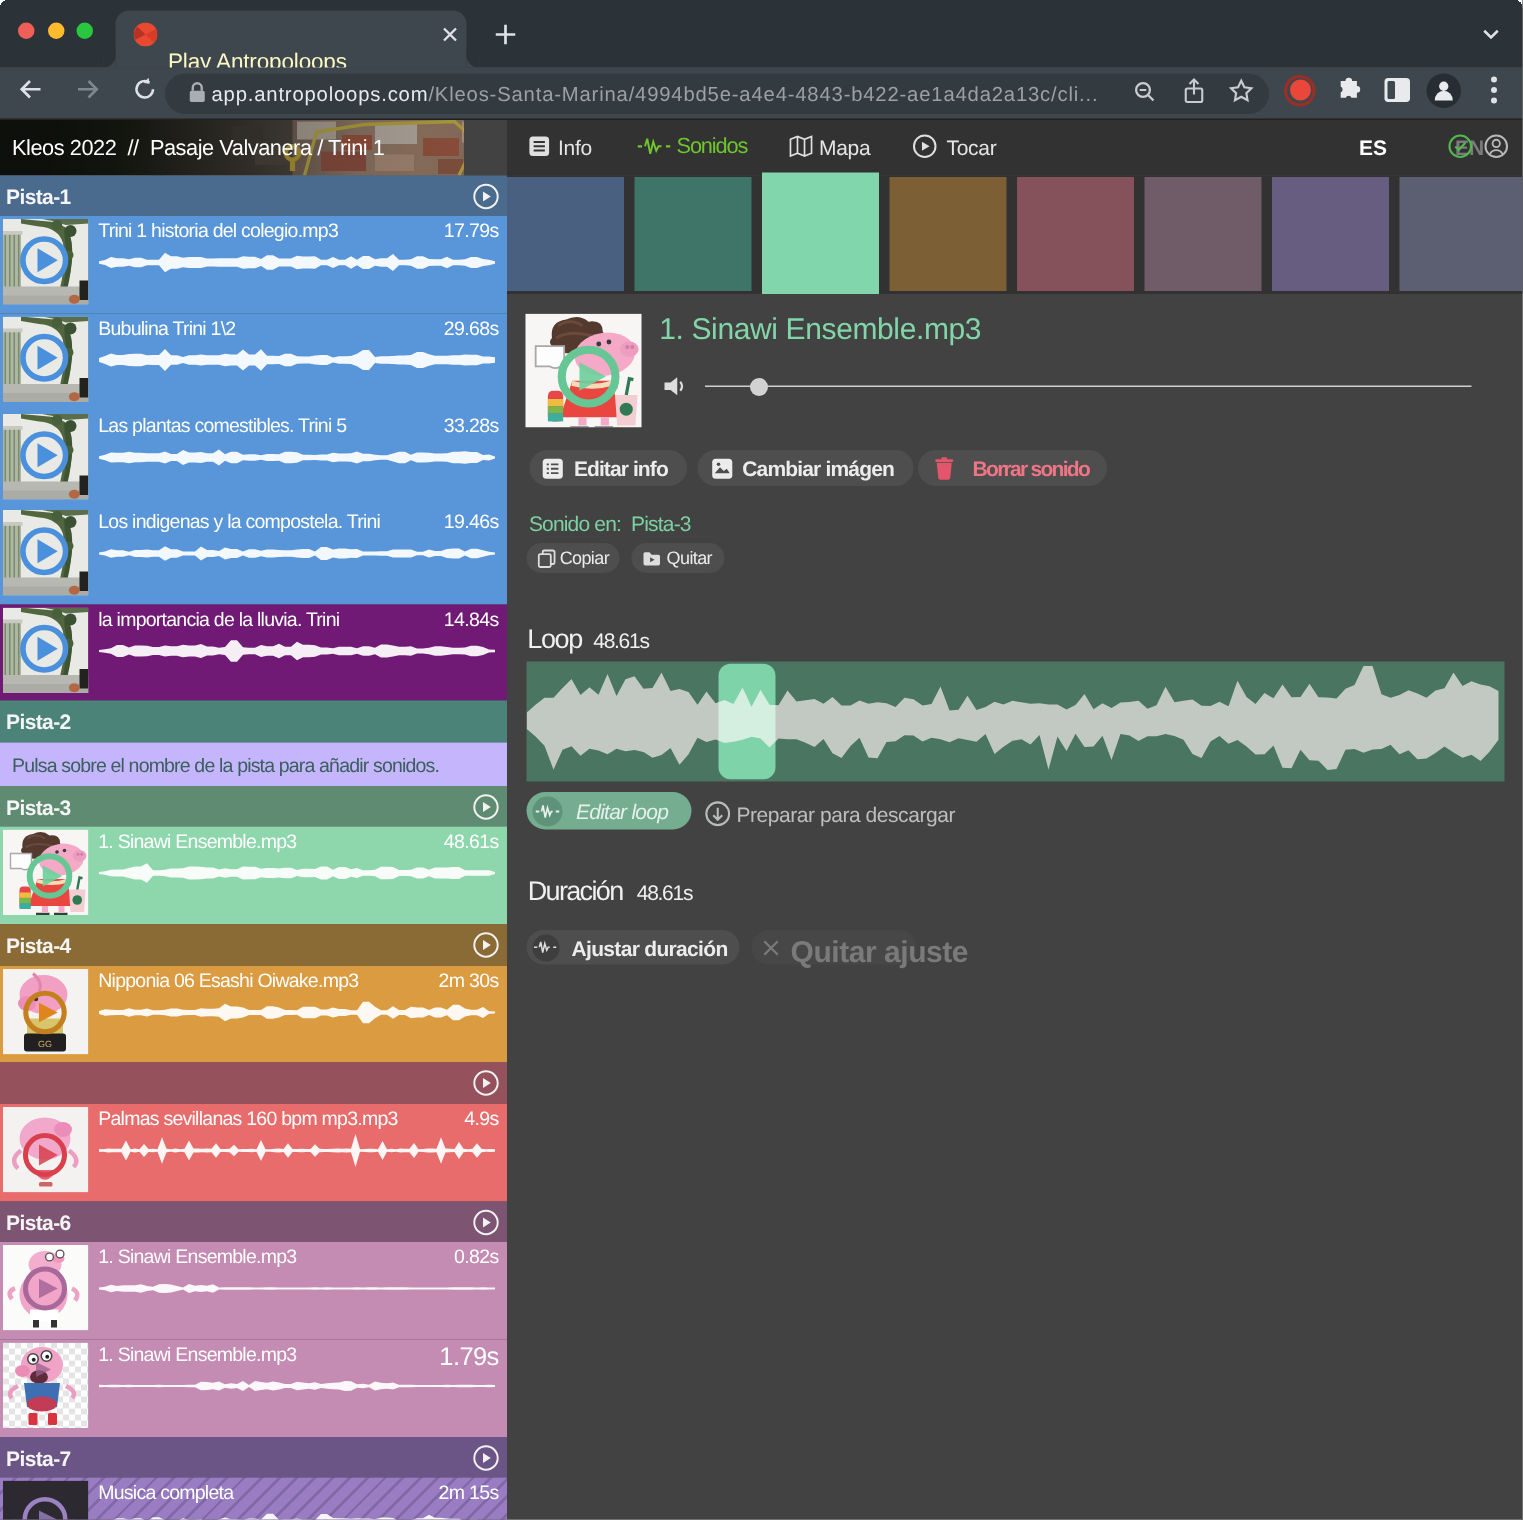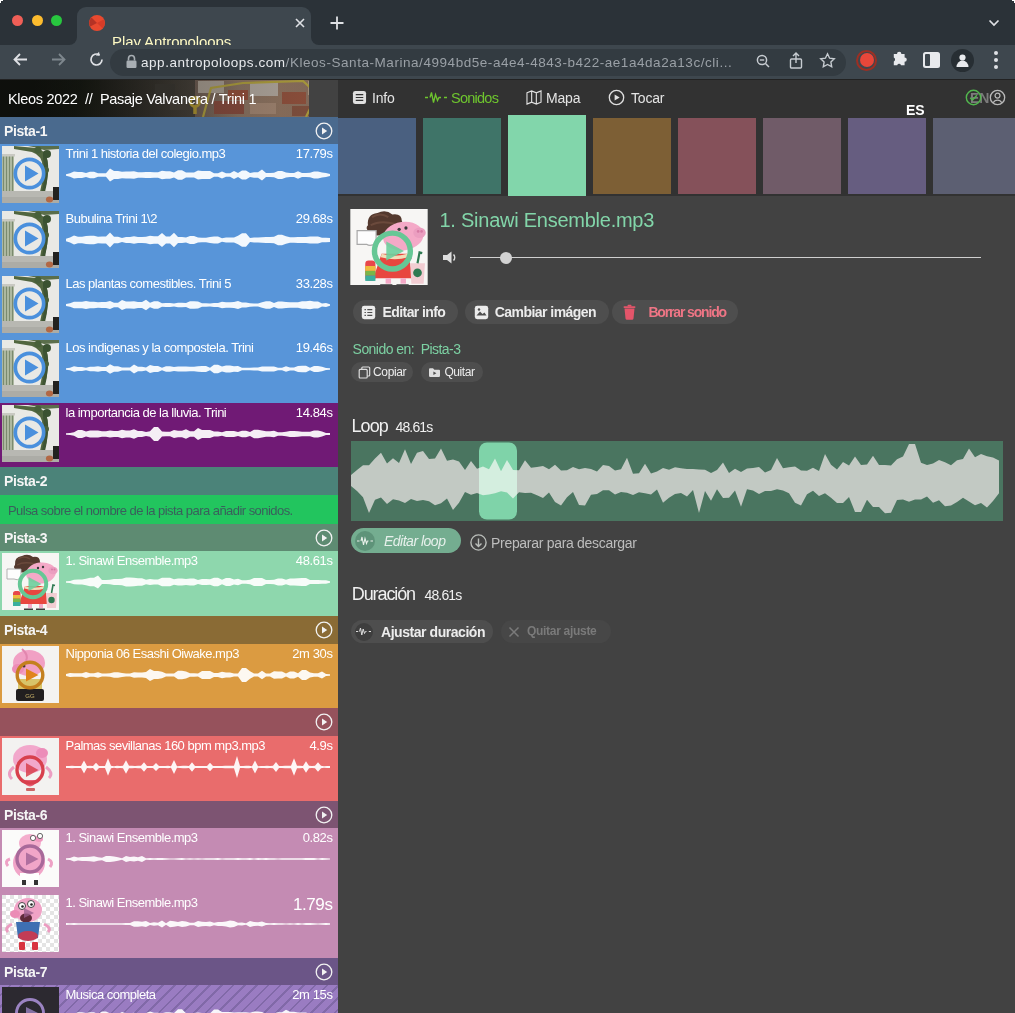--- a/index.html
+++ b/index.html
@@ -120,21 +120,21 @@
 <div class="abs" style="left:451px;top:89.5px;font-size:14.5px;letter-spacing:-0.75px;color:#6ec52e;">Sonidos</div>
 <svg class="abs" style="left:526px;top:90px" width="16" height="15" viewBox="0 0 17 16">
 <path d="M1 3 L6 1 L11 3 L16 1 V13 L11 15 L6 13 L1 15 Z M6 1 V13 M11 3 V15" stroke="#e0e0e0" stroke-width="1.2" fill="none"></path>
   </svg>
 <div class="abs" style="left:546px;top:90px;font-size:14px;letter-spacing:-0.2px;color:#e4e4e4;">Mapa</div>
 <svg class="abs" style="left:608px;top:89px" width="17" height="17" viewBox="0 0 18 18">
 <circle cx="9" cy="9" r="7.6" stroke="#e0e0e0" stroke-width="1.4" fill="none"></circle>
 <path d="M7 5.8 L12.4 9 L7 12.2 Z" fill="#e0e0e0"></path>
   </svg>
 <div class="abs" style="left:631px;top:90px;font-size:14px;letter-spacing:-0.2px;color:#e4e4e4;">Tocar</div>
-<div class="abs" style="left:906px;top:90px;font-size:14px;color:#fff;font-weight:bold;margin-top:12px;">ES</div>
+<div class="abs" style="left:906px;top:90px;font-size:14px;color:#fff;font-weight:bold;">ES</div>
 <div class="abs" style="left:970px;top:90px;font-size:14px;color:#7b7b7b;font-weight:bold;">EN</div>
 <svg class="abs" style="left:965px;top:89px" width="17" height="17" viewBox="0 0 18 18">
 <circle cx="9" cy="9" r="7.6" stroke="#52b74e" stroke-width="1.5" fill="none"></circle>
 <path d="M5.5 9.2 L8 11.6 L12.6 6.6" stroke="#52b74e" stroke-width="1.6" fill="none"></path>
   </svg>
 <svg class="abs" style="left:989px;top:89px" width="17" height="17" viewBox="0 0 18 18">
 <circle cx="9" cy="9" r="7.6" stroke="#b9b9b9" stroke-width="1.4" fill="none"></circle>
 <circle cx="9" cy="7" r="2.6" fill="none" stroke="#b9b9b9" stroke-width="1.3"></circle>
 <path d="M4.5 14.5 a5 5 0 0 1 9 0" stroke="#b9b9b9" stroke-width="1.3" fill="none"></path>
   </svg>
@@ -244,21 +244,21 @@
 <div class="abs" style="left:354.5px;top:622.5px;width:18px;height:18px;border-radius:50%;background:#3e3e3e;"></div>
 <svg class="abs" style="left:356px;top:626px" width="15" height="11" viewBox="0 0 15 11">
 <path d="M0 5.5 h2.2 M12.8 5.5 h2.2" stroke="#ddd" stroke-width="1.1"></path>
 <path d="M3.5 5.5 l1 -3.5 l1.3 7 l1.4 -6 l1.3 4.5 l1 -2 l1 0" stroke="#ddd" stroke-width="1" fill="none"></path>
   </svg>
 <div class="abs" style="left:381px;top:624px;font-size:14px;letter-spacing:-0.45px;color:#ececec;font-weight:bold;">Ajustar duración</div>
 <div class="abs" style="left:501.3px;top:620px;width:110px;height:23px;border-radius:12px;background:#474747;"></div>
 <svg class="abs" style="left:508px;top:625.5px" width="12" height="12" viewBox="0 0 12 12">
 <path d="M1.5 1.5 L10.5 10.5 M10.5 1.5 L1.5 10.5" stroke="#7a7a7a" stroke-width="1.5"></path>
   </svg>
-<div class="abs" style="left:527px;top:624px;font-size:12px;letter-spacing:-0.3px;color:#7a7a7a;font-weight:bold;">Quitar ajuste</div>
+<div class="abs" style="left:527px;top:624px;font-size:20px;letter-spacing:-0.3px;color:#7a7a7a;font-weight:bold;">Quitar ajuste</div>
 
 <div style="position:absolute;left:0;top:117.0px;width:338px;height:27.0px;background:#4a6a8e;">
     <div style="position:absolute;left:4px;top:50%;transform:translateY(-50%);font-size:14px;letter-spacing:-0.4px;font-weight:bold;color:#f5f5f5;">Pista-1</div>
     <svg style="position:absolute;right:5px;top:50%;margin-top:-9px" width="18" height="18" viewBox="0 0 18 18">
       <circle cx="9" cy="9" r="7.8" fill="none" stroke="#f2f2f2" stroke-width="1.3"></circle>
       <path d="M7 5.6 L12.2 9 L7 12.4 Z" fill="#f2f2f2"></path>
     </svg>
   </div>
 <div style="position:absolute;left:0;top:144.0px;width:338px;height:65.0px;background:#5895d9;">
     <div style="position:absolute;left:2px;top:2px;width:57px;height:57px;overflow:hidden;"><svg width="57" height="57" viewBox="0 0 57 57">
@@ -381,21 +381,21 @@
 </svg></div>
     <div style="position:absolute;left:65.5px;top:1.5px;font-size:13px;letter-spacing:-0.5px;color:#fff;white-space:nowrap;">la importancia de la lluvia. Trini</div>
     <div style="position:absolute;right:5.5px;top:1.5px;font-size:13px;letter-spacing:-0.4px;color:#fff;">14.84s</div>
     <svg style="position:absolute;left:66px;top:14.5px" width="266" height="32" viewBox="0 -16 266 32">
       <polygon points="0.0,-0.7 4.0,-1.1 8.0,-1.8 12.0,-4.0 16.0,-4.0 20.0,-2.4 24.0,-3.6 28.0,-3.6 32.0,-3.5 36.0,-2.7 40.0,-2.7 44.0,-3.6 48.0,-3.1 52.0,-3.1 56.0,-4.2 60.0,-3.6 64.0,-3.6 68.0,-4.7 72.0,-3.0 76.0,-3.0 80.0,-2.1 84.0,-2.7 88.0,-7.1 92.0,-7.1 96.0,-2.5 100.0,-2.2 104.0,-2.2 108.0,-4.0 112.0,-3.2 116.0,-3.2 120.0,-4.8 124.0,-2.8 128.0,-2.8 132.0,-6.1 136.0,-4.1 140.0,-4.1 144.0,-3.9 148.0,-2.4 152.0,-2.4 156.0,-1.8 160.0,-2.9 164.0,-2.9 168.0,-2.9 172.0,-1.9 176.0,-3.2 180.0,-3.2 184.0,-2.1 188.0,-4.3 192.0,-4.3 196.0,-3.6 200.0,-2.8 204.0,-2.8 208.0,-3.2 212.0,-1.7 216.0,-1.7 220.0,-2.2 224.0,-3.1 228.0,-3.1 232.0,-2.7 236.0,-2.2 240.0,-2.2 244.0,-2.3 248.0,-3.5 252.0,-3.5 256.0,-2.6 260.0,-1.0 264.0,-0.9 264.0,0.9 260.0,1.0 256.0,2.6 252.0,3.5 248.0,3.5 244.0,2.3 240.0,2.2 236.0,2.2 232.0,2.7 228.0,3.1 224.0,3.1 220.0,2.2 216.0,1.7 212.0,1.7 208.0,3.2 204.0,2.8 200.0,2.8 196.0,3.6 192.0,4.3 188.0,4.3 184.0,2.1 180.0,3.2 176.0,3.2 172.0,1.9 168.0,2.9 164.0,2.9 160.0,2.9 156.0,1.8 152.0,2.4 148.0,2.4 144.0,3.9 140.0,4.1 136.0,4.1 132.0,6.1 128.0,2.8 124.0,2.8 120.0,4.8 116.0,3.2 112.0,3.2 108.0,4.0 104.0,2.2 100.0,2.2 96.0,2.5 92.0,7.1 88.0,7.1 84.0,2.7 80.0,2.1 76.0,3.0 72.0,3.0 68.0,4.7 64.0,3.6 60.0,3.6 56.0,4.2 52.0,3.1 48.0,3.1 44.0,3.6 40.0,2.7 36.0,2.7 32.0,3.5 28.0,3.6 24.0,3.6 20.0,2.4 16.0,4.0 12.0,4.0 8.0,1.8 4.0,1.1 0.0,0.7" fill="#ffffff" fill-opacity="0.93"></polygon>
     </svg>
   </div>
 <div style="position:absolute;left:0;top:467.0px;width:338px;height:28.0px;background:#4b8379;">
     <div style="position:absolute;left:4px;top:50%;transform:translateY(-50%);font-size:14px;letter-spacing:-0.4px;font-weight:bold;color:#f5f5f5;">Pista-2</div>
   </div>
-<div style="position:absolute;left:0;top:495px;width:338px;height:29px;background:#22c55e;">
+<div style="position:absolute;left:0;top:495px;width:338px;height:29px;background:#c4b5fd;">
     <div style="position:absolute;left:8px;top:50%;transform:translateY(-50%);font-size:13px;letter-spacing:-0.55px;color:#3a5f5c;white-space:nowrap;">Pulsa sobre el nombre de la pista para añadir sonidos.</div>
   </div>
 <div style="position:absolute;left:0;top:524.0px;width:338px;height:27.0px;background:#5e8b72;">
     <div style="position:absolute;left:4px;top:50%;transform:translateY(-50%);font-size:14px;letter-spacing:-0.4px;font-weight:bold;color:#f5f5f5;">Pista-3</div>
     <svg style="position:absolute;right:5px;top:50%;margin-top:-9px" width="18" height="18" viewBox="0 0 18 18">
       <circle cx="9" cy="9" r="7.8" fill="none" stroke="#f2f2f2" stroke-width="1.3"></circle>
       <path d="M7 5.6 L12.2 9 L7 12.4 Z" fill="#f2f2f2"></path>
     </svg>
   </div>
 <div style="position:absolute;left:0;top:551.0px;width:338px;height:65.0px;background:#8ed7ad;">

